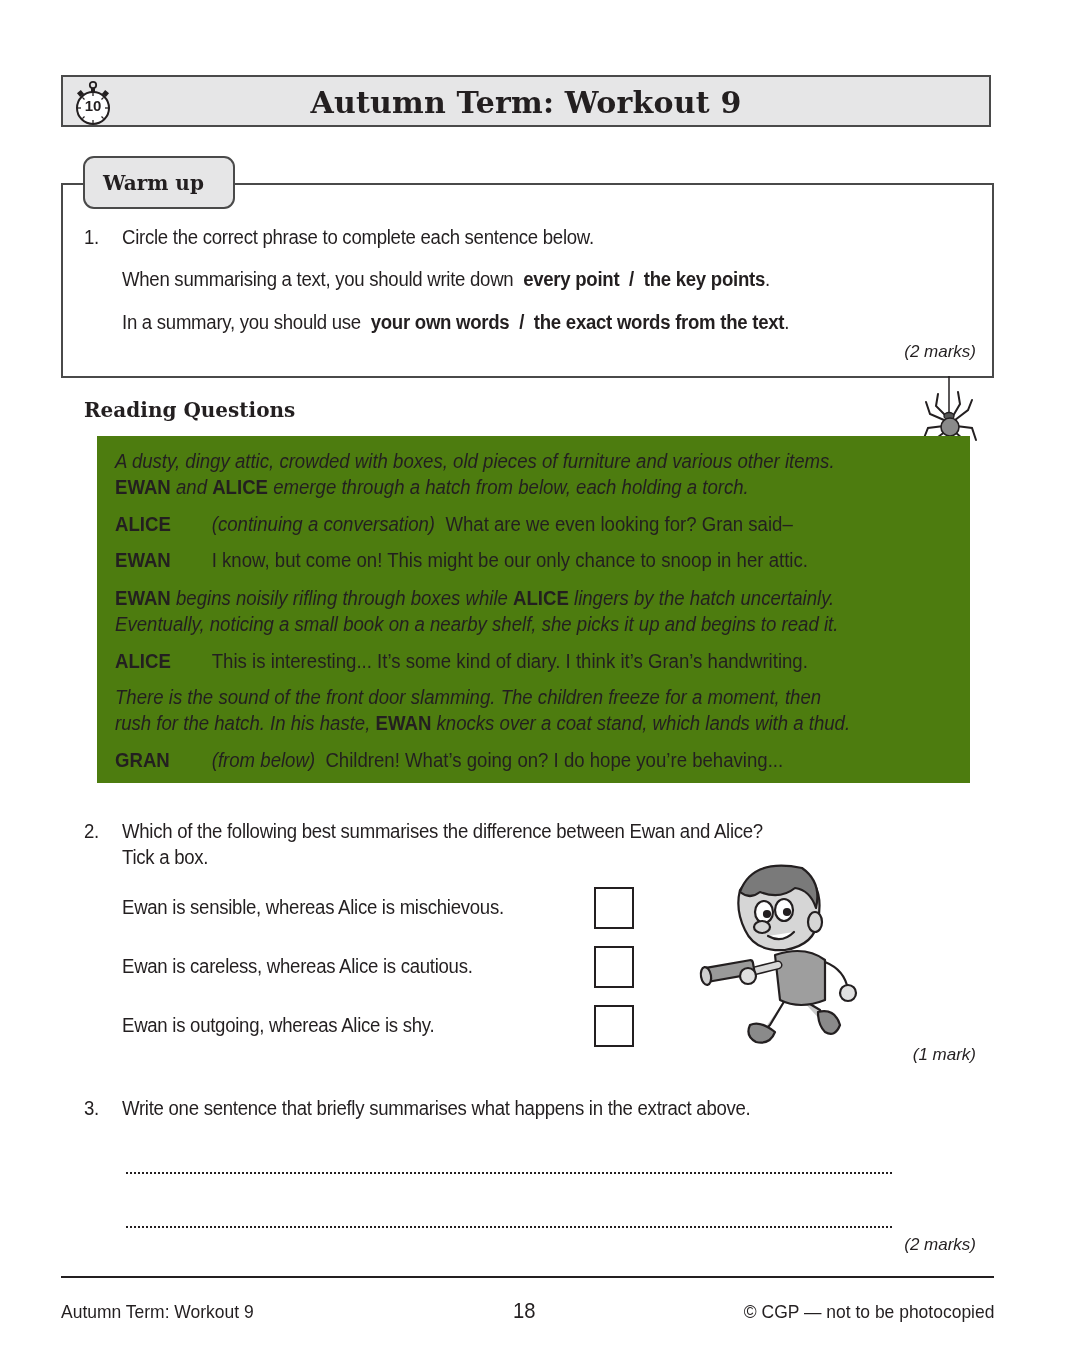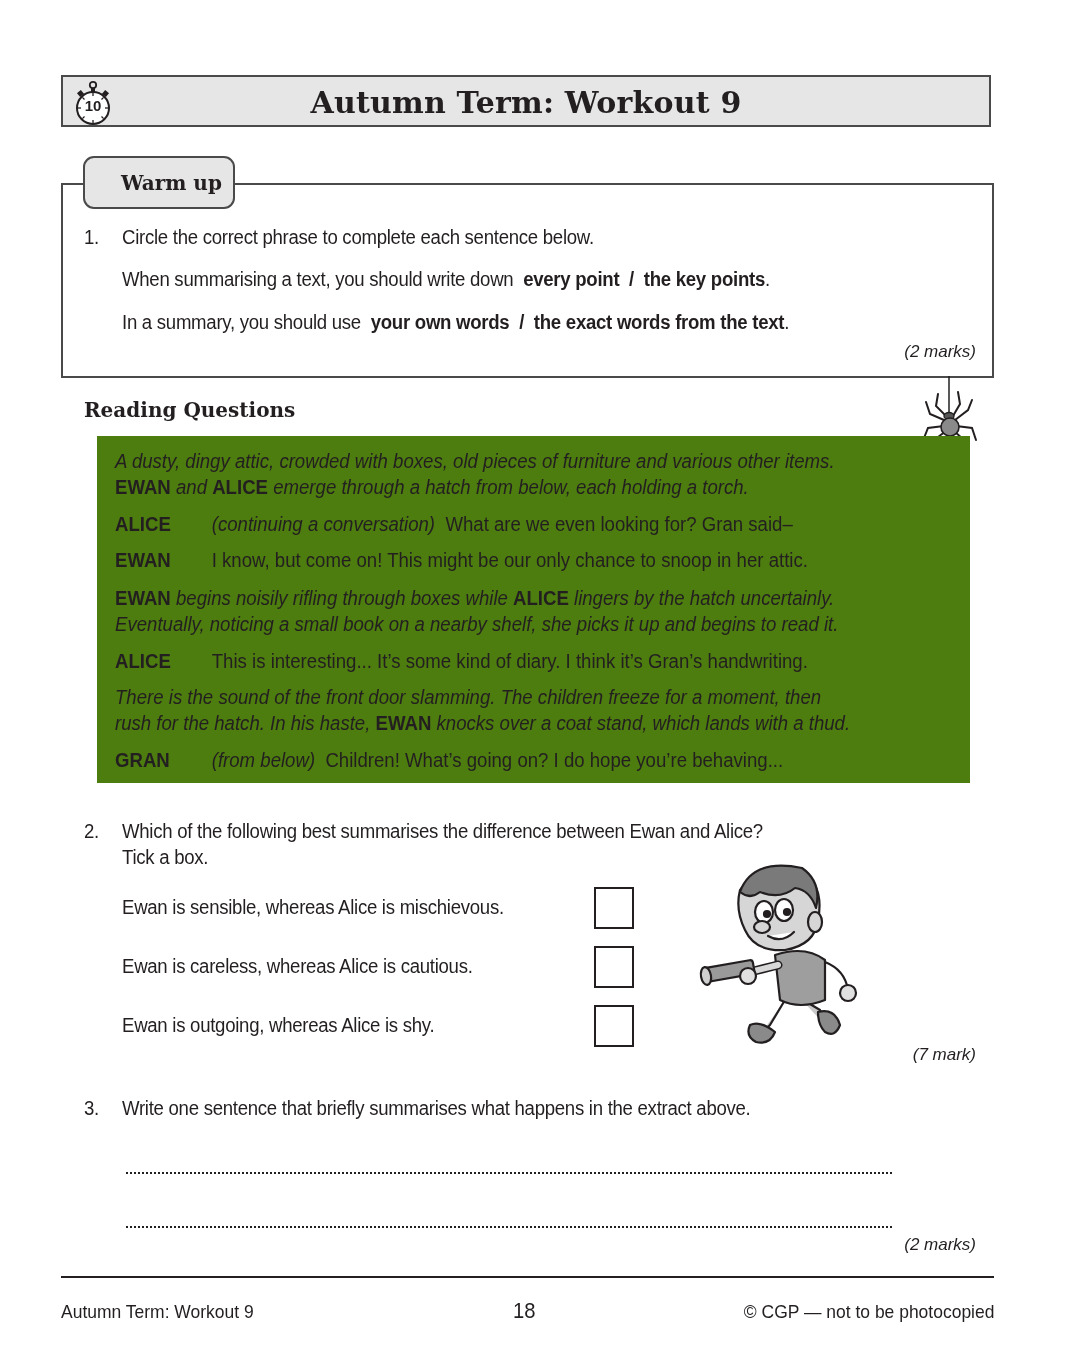--- a/index.html
+++ b/index.html
@@ -60,21 +60,20 @@
       border-radius: 11px;
       box-sizing: border-box;
     }
     .warmup-tab span {
       position: absolute;
       left: 18px; top: 13px;
       font-family: "DejaVu Serif", "Liberation Serif", serif;
       font-weight: bold;
       font-size: 20px;
       color: #231f20;
-      margin-left: 18px;
     }
     .narrow {
       font-family: "Liberation Sans", "DejaVu Sans", sans-serif;
       font-size: 20px;
       letter-spacing: -0.3px;
       transform: scaleX(0.93);
       transform-origin: left top;
       white-space: nowrap;
     }
     .b { font-weight: bold; }
@@ -302,21 +301,21 @@
     <ellipse cx="94" cy="50" rx="9" ry="11" fill="#ffffff"></ellipse>
     <circle cx="77" cy="54" r="3" fill="#231f20"></circle>
     <circle cx="97" cy="52" r="3" fill="#231f20"></circle>
 
     <ellipse cx="72" cy="67" rx="8" ry="6" fill="#d6d6d6"></ellipse>
 
     <path d="M78 76 Q92 84 104 72" fill="#ffffff"></path>
   </g>
 </svg>
 
-<div class="abs marks" style="right:90px; top:1045px;">(7 mark)</div>
+<div class="abs marks" style="right:90px; top:1045px;">(1 mark)</div>
 
 <div class="abs narrow" style="left:84px; top:1097px;">3.</div>
 <div class="abs narrow" style="left:122px; top:1097px;">Write one sentence that briefly summarises what happens in the extract above.</div>
 
 <div class="answer-line" style="top:1172px;"></div>
 <div class="answer-line" style="top:1226px;"></div>
 
 <div class="abs marks" style="right:90px; top:1235px;">(2 marks)</div>
 
 <div class="footer-rule"></div>

